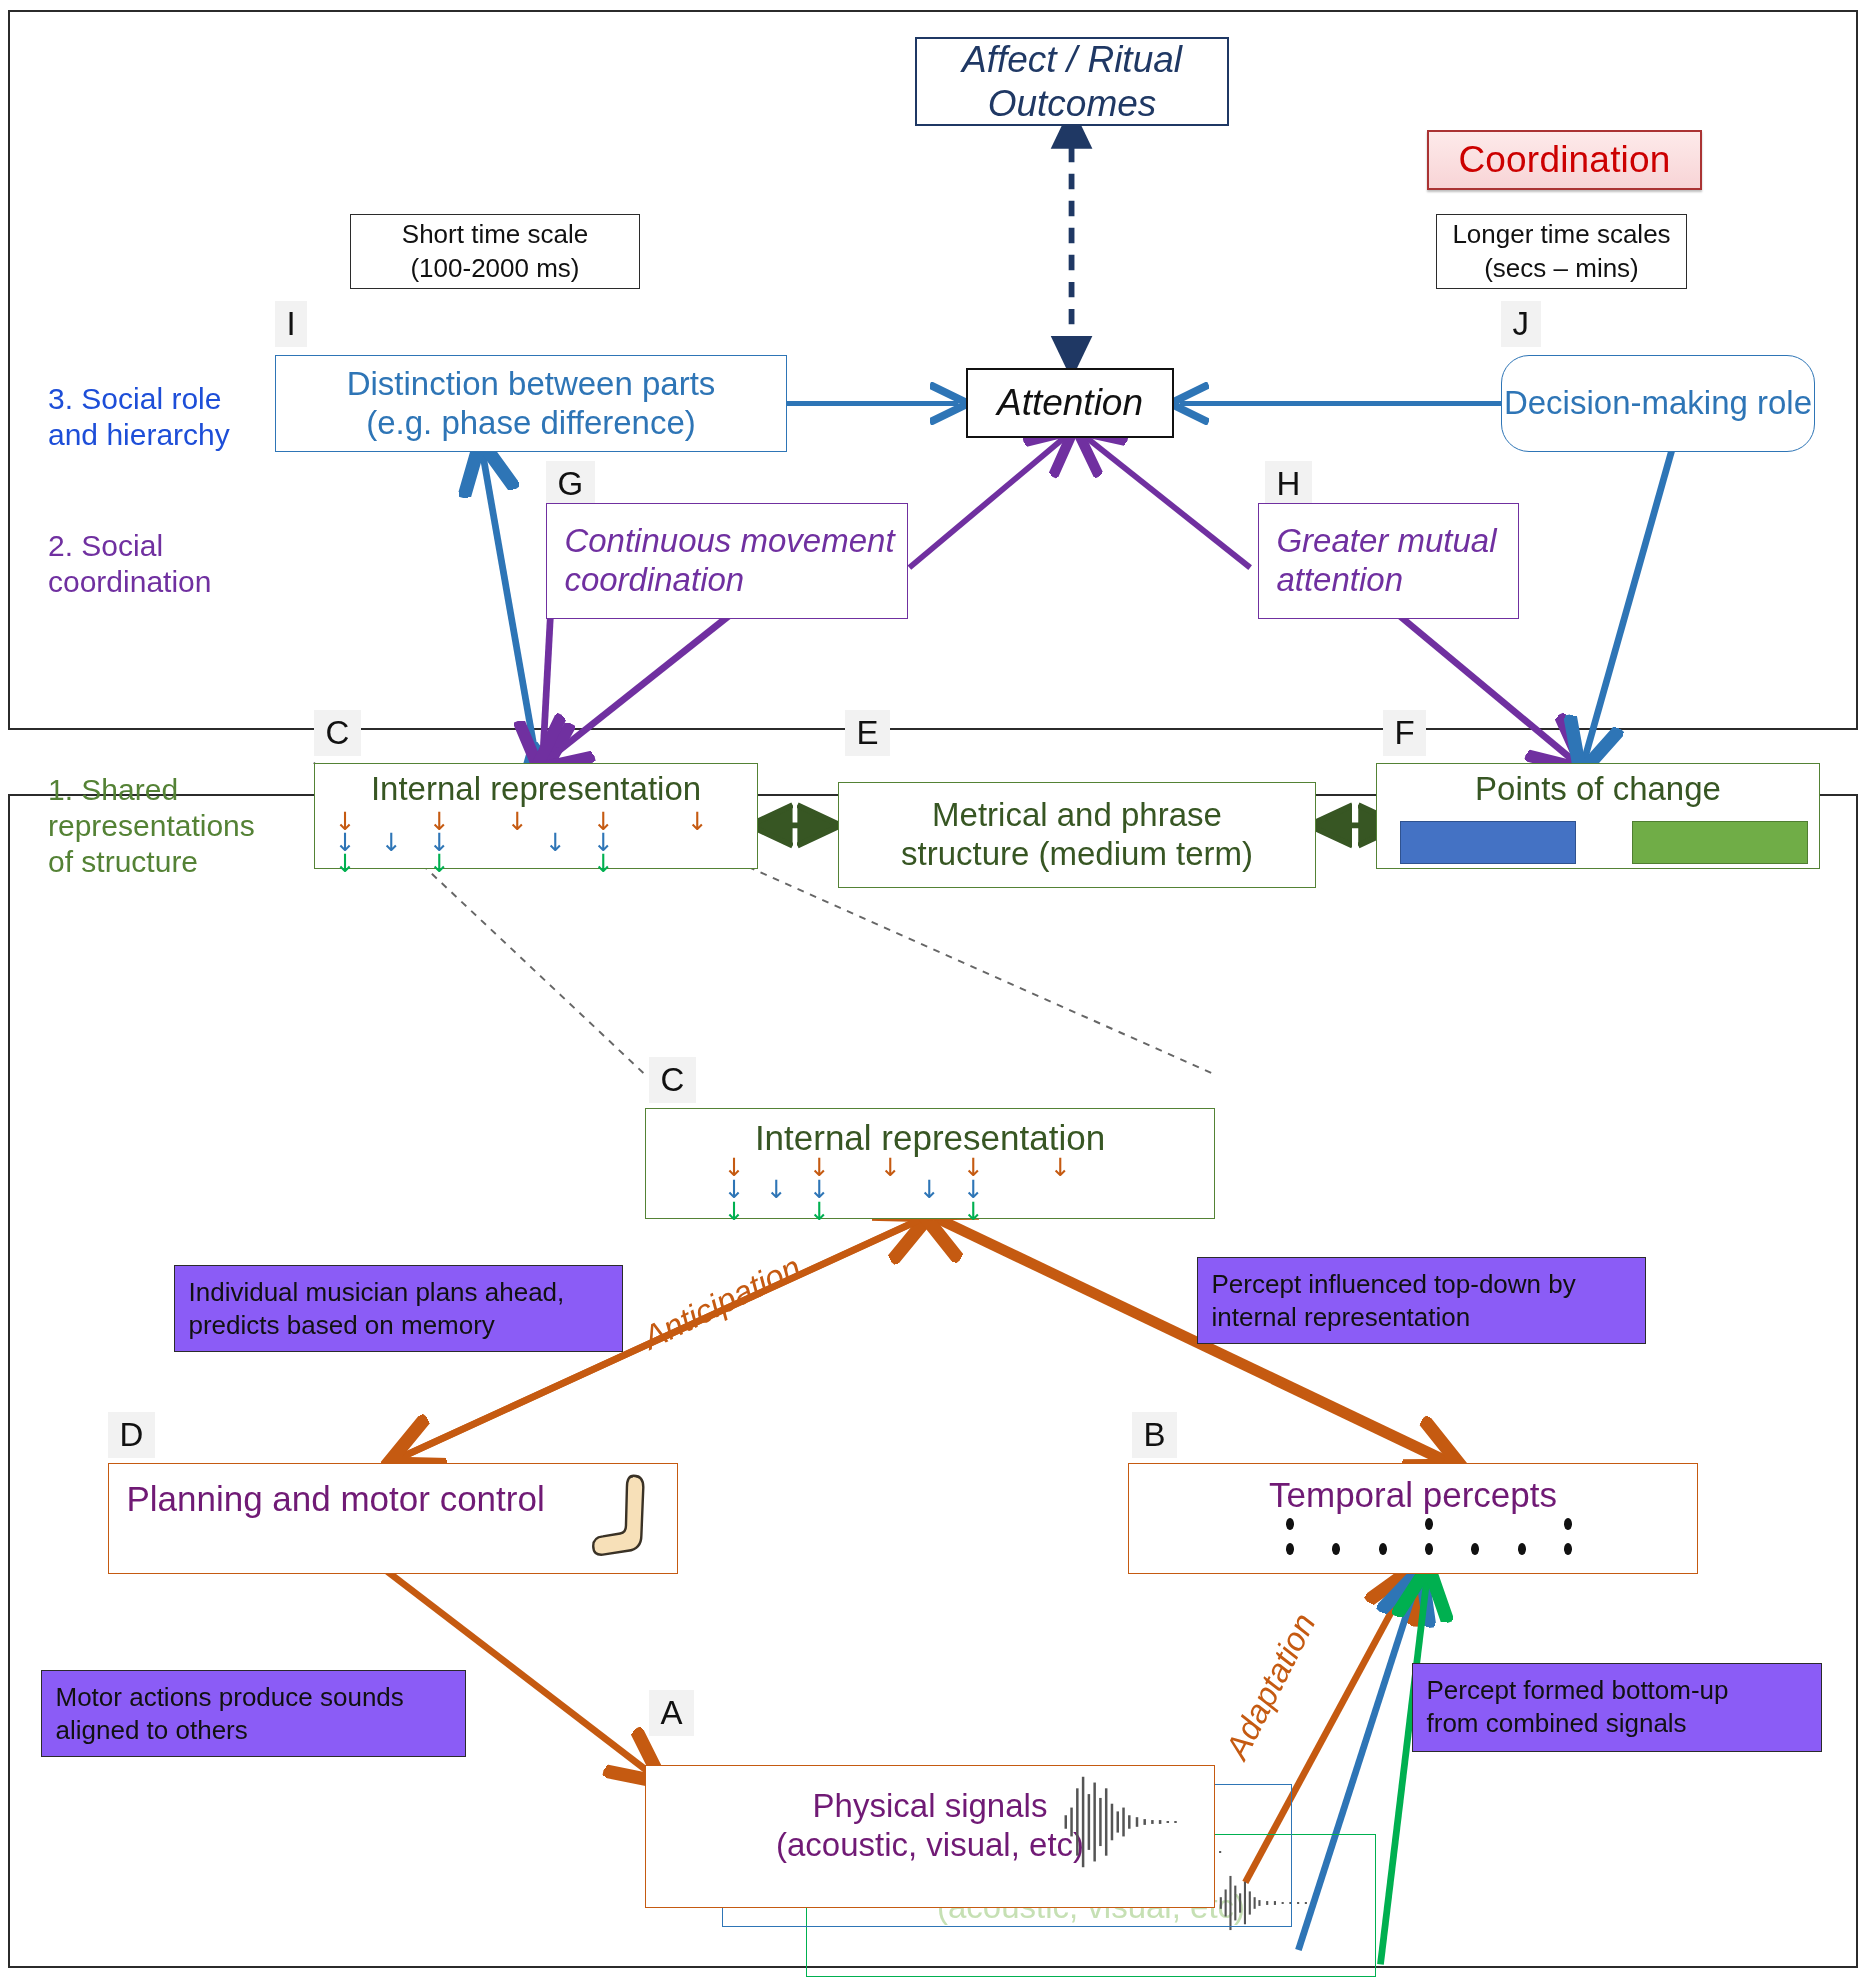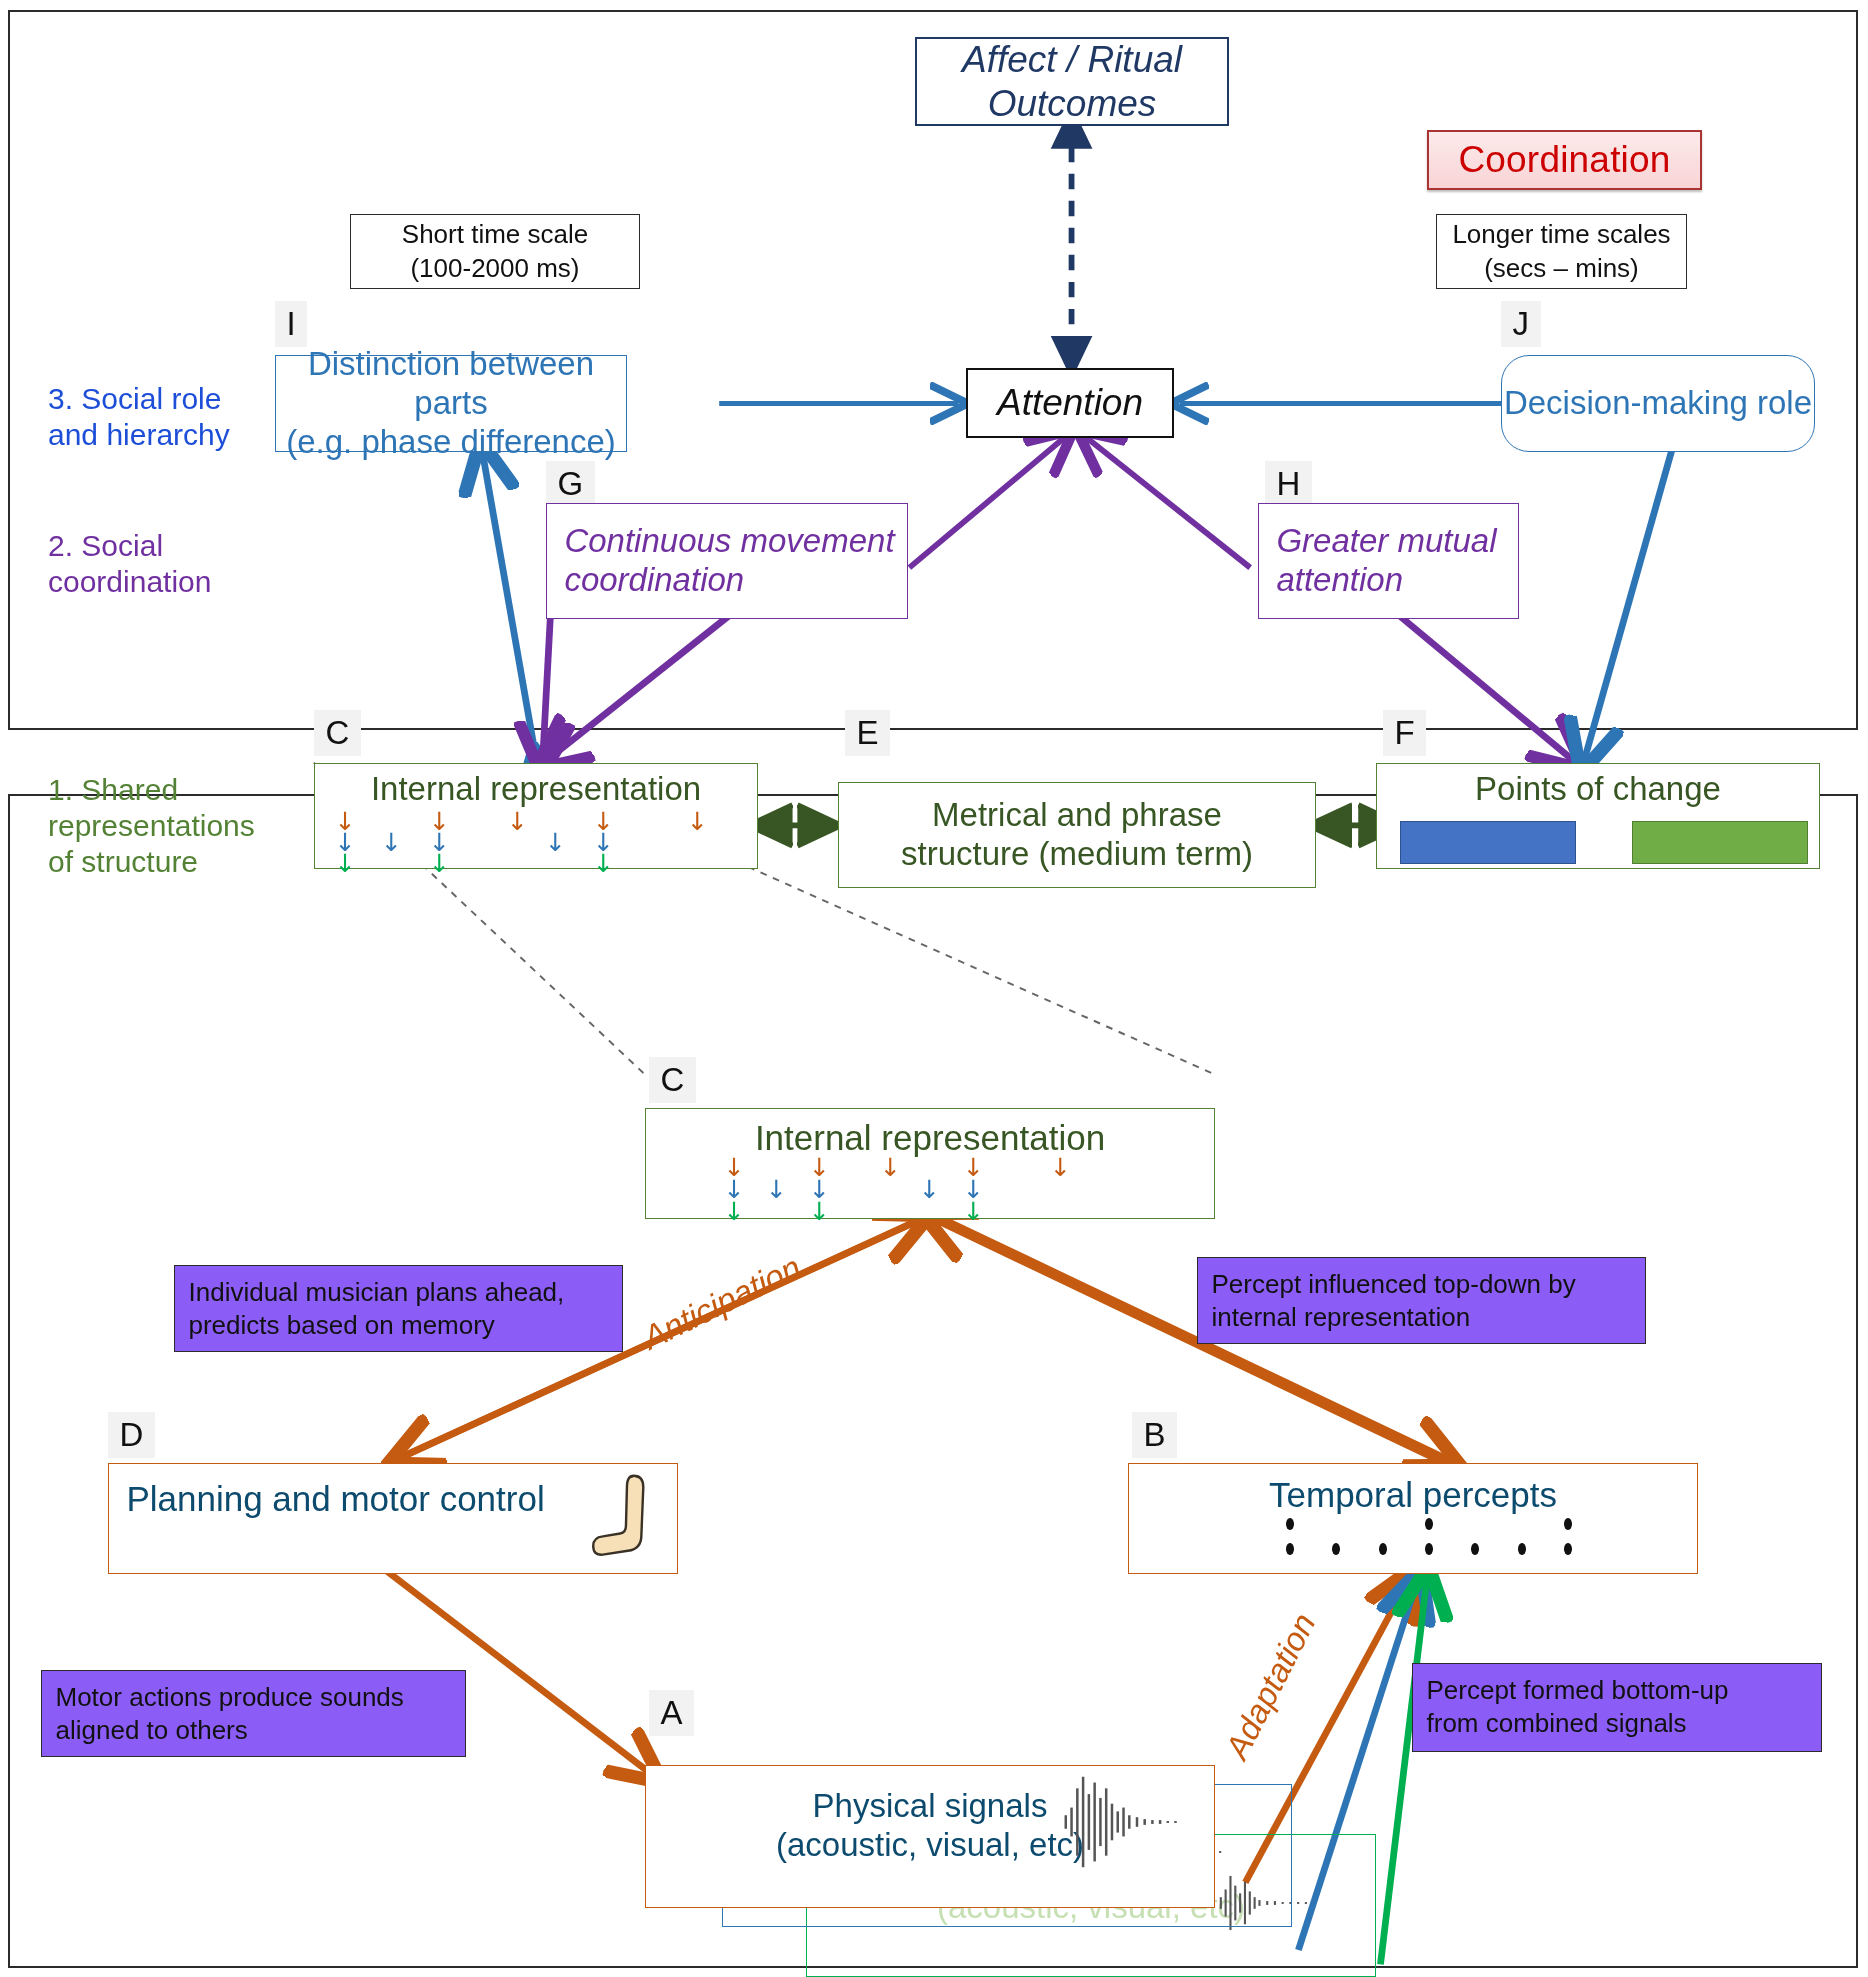--- a/index.html
+++ b/index.html
@@ -18,21 +18,21 @@
        font-size:37px;letter-spacing:0.2px;}
   .hdr.sync{border:2.9px solid #b07a34;background:linear-gradient(#fdf3e6,#f7e2c6);color:#c0400a;
        box-shadow:0 1.9px 1.9px rgba(0,0,0,.25);}
   .hdr.coord{border:2.9px solid #a33;background:linear-gradient(#fdeaea,#f8d4d6);color:#cc0000;
        box-shadow:0 1.9px 1.9px rgba(0,0,0,.25);}
   .ts{position:absolute;box-sizing:border-box;border:1.9px solid #2b2b2b;background:#fff;color:#111;
       font-size:26px;line-height:1.3;display:flex;flex-direction:column;align-items:center;justify-content:center;}
   .blue{border:1.9px solid #2e75b6;color:#2e75b6;}
   .purple{border:1.9px solid #7030a0;color:#7030a0;font-style:italic;}
   .green{border:1.9px solid #548235;color:#375623;}
-  .orange{border:1.9px solid #c55a11;color:#0c4a6e;}
+  .orange{border:1.9px solid #c55a11;color:#701a75;}
   .navy{border:2.9px solid #1f3864;color:#1f3864;}
   .ar{position:absolute;font-size:25px;line-height:1;font-family:"DejaVu Sans",sans-serif;}
   .dot{position:absolute;width:7.7px;height:11.6px;border-radius:50%;background:#111;}
   .barblue{position:absolute;background:#4472c4;border:1.9px solid #2f528f;}
   .bargreen{position:absolute;background:#70ad47;border:1.9px solid #507e32;}
   .ital{font-style:italic;}
   .stackbox{position:absolute;box-sizing:border-box;background:transparent;display:flex;
        flex-direction:column;align-items:center;justify-content:flex-start;padding-top:15.4px;}
   .wf{position:absolute;}
 </style>
@@ -167,21 +167,21 @@
 
   <div class="lbl" style="left:48px;top:772px;font-size:30px;color:#548235;">
     <div>1. Shared</div>
     <div>representations</div>
     <div>of structure</div>
   </div>
 
   <div class="tag" style="left:275px;top:301px;">
     <span>I</span>
   </div>
-  <div class="box blue" style="left:275px;top:355px;width:352px;height:97px;font-size:33px;">
+  <div class="box blue" style="left:275px;top:355px;width:512px;height:97px;font-size:33px;">
     <span>Distinction between parts</span>
     <span>(e.g. phase difference)</span>
   </div>
 
   <div class="tag" style="left:1501px;top:301px;">
     <span>J</span>
   </div>
   <div class="box blue" style="left:1501px;top:355px;width:314px;height:97px;font-size:33px;border-radius:28px;">
     <span>Decision-making role</span>
   </div>

